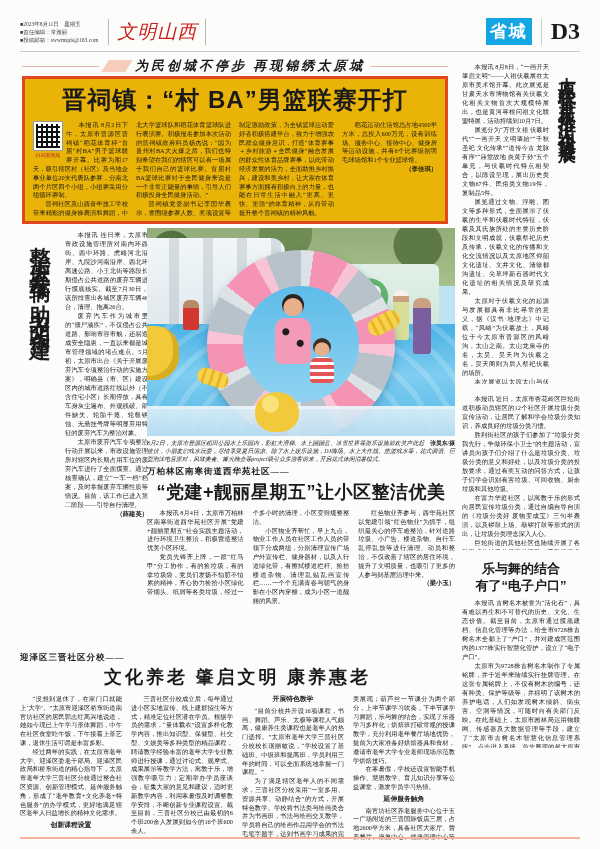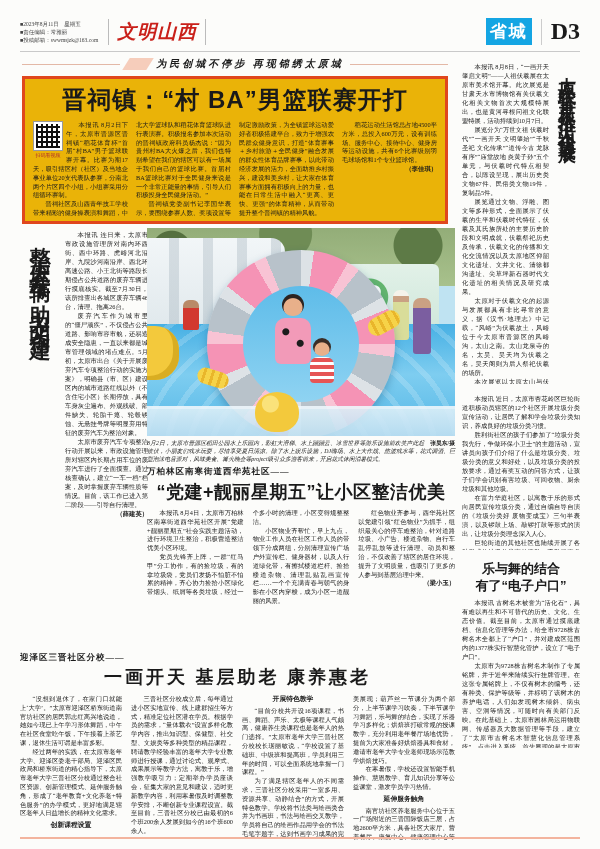--- a/index.html
+++ b/index.html
@@ -7,32 +7,32 @@
   .page {
     position:relative; width:600px; height:849px; margin:0 auto;
     background:#fcfcfa; color:#1a1a1a; overflow:hidden;
     font-family:"Liberation Serif","DejaVu Serif",serif;
   }
   
   .hdr { position:absolute; left:20px; top:16px; width:560px; height:36px;
          display:flex; align-items:center; border-bottom:1px solid #c9c9c9; padding-bottom:4px; }
   .hdr-meta { font-size:5.5px; line-height:8px; color:#444; white-space:nowrap; }
   .logo-wrap { margin-left:10px; padding:0 8px; border-left:1px solid #bbb; border-right:1px solid #bbb; }
-  .masthead { font-size:19px; font-weight:bold; font-style:italic; color:#c9201a;
+  .masthead { font-size:19px; font-weight:normal; font-style:italic; color:#c9201a;
               font-family:"Liberation Serif",serif; letter-spacing:1px; }
   .hdr-right { margin-left:auto; display:flex; align-items:center; gap:9px; }
   .badge { background:#14a5e3; color:#fff; font-family:"Liberation Sans","DejaVu Sans",sans-serif;
            font-weight:bold; font-size:17px; padding:2px 4px; letter-spacing:2px; }
   .hdr-vline { width:1px; height:26px; background:#ccc; }
   .pageno { font-size:24px; font-weight:bold; font-family:"Liberation Serif",serif; }
   
   .banner { position:absolute; left:22px; top:57px; width:426px; display:flex; align-items:center; gap:6px; }
   .banner-line { flex:1; height:1px; background:#e3b8a6; }
   .banner-shape { width:24px; height:12px; background:#f6cdbb; transform:skewX(-32deg); }
-  .banner-text { font-size:10px; font-weight:bold; font-style:italic; letter-spacing:3px; white-space:nowrap; }
+  .banner-text { font-size:13px; font-weight:bold; font-style:italic; letter-spacing:3px; white-space:nowrap; }
   
   .lead-box { position:absolute; left:22px; top:76px; width:426px; height:148px;
               border:3px solid #e0471d; background:#eab308; padding:4px 8px 5px; }
   .lead-headline { text-align:center; font-family:"Liberation Sans","DejaVu Sans",sans-serif;
                    font-weight:900; font-size:24px; letter-spacing:1px; margin:1px 0 5px; }
   .lead-body { column-count:4; column-gap:8px; font-size:6.3px; line-height:8.8px;
                text-align:justify; height:100px; overflow:hidden; }
   .lead-body p, .body p { text-indent:2em; }
   .qr-wrap { float:left; width:30px; margin:1px 3px 1px 0; text-align:center; }
   .qr { width:28px; height:28px; margin:0 auto; border:2px solid #fff; outline:1px solid #999;
@@ -233,21 +233,21 @@
       <p>本报讯 8月4日，太原市万柏林区南寒街道西华苑社区开展“党建+靓丽星期五”社会实践主题活动，进行环境卫生整治，积极营造整洁优美小区环境。</p>
       <p>党员先锋齐上阵，一群“红马甲”分工协作，有的捡垃圾，有的拿垃圾袋，党员们发扬不怕脏不怕累的精神，齐心协力捡拾小区绿化带烟头、纸屑等各类垃圾，经过一个多小时的清理，小区变得规整整洁。</p>
       <p>小区物业齐帮忙，早上九点，物业工作人员在社区工作人员的带领下分成两组，分别清理宣传广场户外宣传栏、健身器材，以及人行道绿化带，有擦拭楼道栏杆、捡拾楼道杂物、清理乱贴乱画宣传栏……一个个充满青春与朝气的身影在小区内穿梭，成为小区一道靓丽的风景。</p>
       <p>红色物业齐参与，西华苑社区以党建引领“红色物业”为抓手，组织最关心的停车难整治，针对道路垃圾、小广告、楼道杂物、自行车乱停乱放等进行清理、动员和整治，不仅改善了辖区的居住环境，提升了文明质量，也吸引了更多的人参与到基层治理中来。</p>
       <p class="byline">（梁小玉）</p>
     </div>
   </div>
 
   <div class="bottom-art">
     <div class="kicker">迎泽区三晋社区分校——</div>
-    <div class="bottom-headline">一画开天 基层助老 康养惠老</div>
+    <div class="bottom-headline">文化养老 肇启文明 康养惠老</div>
     <div class="body4 body">
       <p>“没想到退休了，在家门口就能上‘大学’。”太原市迎泽区桥东街道南官坊社区的居民郭志红高兴地说道，她如今现已上午学习形体舞蹈，中午在社区食堂吃午饭，下午接着上茶艺课，退休生活可谓是丰富多彩。</p>
       <p>经过两年的实践，在太原市老年大学、迎泽区委老干部局、迎泽区民政局和桥东街道的精心指导下，太原市老年大学三晋社区分校通过整合社区资源、创新管理模式、延伸服务触角，形成了“老年教育+文化养老+特色服务”的办学模式，更好地满足辖区老年人日益增长的精神文化需求。</p>
       <p class="subhead">创新课程设置</p>
       <p>三晋社区分校成立后，每年通过进小区实地宣传、线上建群招生等方式，精准定位社区潜在学员。根据学员的需求，“量体裁衣”设置多样化教学内容，推出知识型、保健型、社交型、文娱类等多种类型的精品课程，聘请教学经验丰富的老年大学专业教师进行授课，通过讨论式、观摩式、成果展示等教学方法，寓教于乐，增强教学吸引力；定期举办学员座谈会，征集大家的意见和建议，适时更新教学内容，利用寒暑假及时调整教学安排，不断创新专业课程设置。截至目前，三晋社区分校已由最初的6个班200余人发展到如今的16个班600余人。</p>
       <p class="subhead">开展特色教学</p>
       <p>“目前分校共开设16项课程，书画、舞蹈、声乐、太极等课程人气颇高，健康养生类课程也是老年人的热门选择。”太原市老年大学三晋社区分校校长琚丽敏说，“学校设置了基础班、中级班和提高班，学员利用三年的时间，可以全面系统地掌握一门课程。”</p>
       <p>为了满足辖区老年人的不同需求，三晋社区分校采用“一室多用、资源共享、动静结合”的方式，开展特色教学。学校将书法类与绘画类合并为书画班，书法与绘画交叉教学，学员将自己的绘画作品用学会的书法毛笔字题字，达到书画学习成果的完美展现；葫芦丝一节课分为两个部分，上半节课学习吹奏，下半节课学习舞蹈，乐与舞的结合，实现了乐器学习多样化；烘焙班打破常规的授课教学，充分利用老年餐厅场地优势，提前为大家准备好烘焙器具和食材，邀请市老年大学专业老师现场示范教学烘焙技巧。</p>
       <p>在寒暑假，学校还设置智能手机操作、慧恩教学、育儿知识分享等公益课堂，激发学员学习热情。</p>
       <p class="subhead">延伸服务触角</p>

